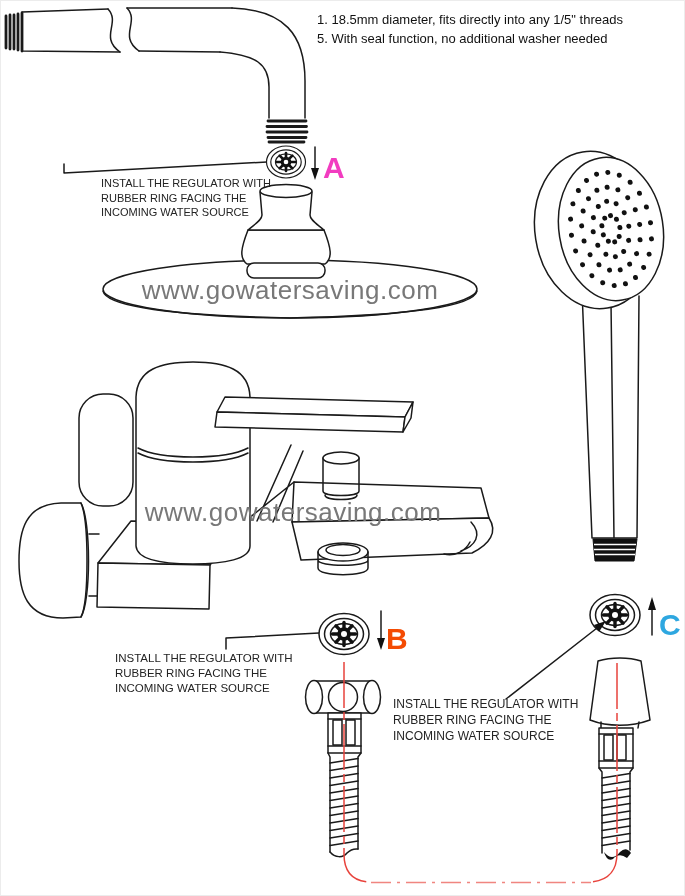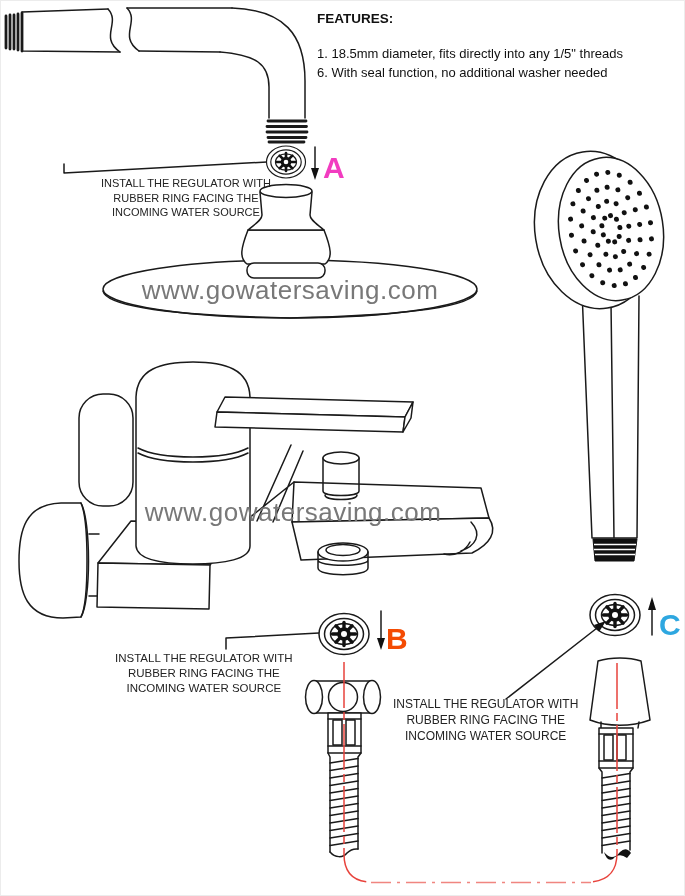--- a/index.html
+++ b/index.html
@@ -4,21 +4,21 @@
 <style>
   html,body{margin:0;padding:0;background:#fff;}
   .canvas{position:relative;width:685px;height:896px;background:#fff;overflow:hidden;
           font-family:"Liberation Sans",sans-serif;border:1px solid #ececec;box-sizing:border-box;}
   .art{position:absolute;left:0;top:0;}
   .txt{position:absolute;color:#212121;}
   .features{left:316px;top:10px;color:#111;}
   .features .hd{font-size:13.5px;font-weight:700;margin:0 0 19px 0;}
   .features .item{font-size:13px;line-height:18.5px;white-space:nowrap;}
   .note{color:#242424;}
-  .note div{white-space:nowrap;text-align:center;}
+  .note div{white-space:nowrap;}
   #note-a{left:100px;top:175px;font-size:11px;line-height:14.5px;}
   #note-b{left:114px;top:650px;font-size:11.5px;line-height:15px;}
   #note-c{left:392px;top:696px;font-size:12px;line-height:15.8px;}
   .letter{font:700 30px "Liberation Sans",sans-serif;}
   .wm{font:400 26px "Liberation Sans",sans-serif;letter-spacing:.5px;}
   .ink{stroke:#1a1a1a;fill:none;stroke-width:1.5;stroke-linecap:round;stroke-linejoin:round;}
   .inkf{stroke:#1a1a1a;fill:#fff;stroke-width:1.5;stroke-linejoin:round;}
   .thick{stroke-width:2.8;}
   .red{stroke:#e8433c;fill:none;stroke-width:1.5;}
 </style>
@@ -225,23 +225,22 @@
 
   <text x="322" y="177" class="letter" fill="#f23cc0">A</text>
   <text x="385" y="648" class="letter" fill="#f44b03">B</text>
   <text x="658" y="634" class="letter" fill="#2ea7e0">C</text>
 
   <text x="289" y="298" text-anchor="middle" class="wm" fill="#787878">www.gowatersaving.com</text>
   <text x="292" y="520" text-anchor="middle" class="wm" fill="#787878">www.gowatersaving.com</text>
 </svg>
 
 <div class="txt features">
-  <div class="hd">FEATURES:</div>
   <div class="item">1. 18.5mm diameter, fits directly into any 1/5" threads</div>
-  <div class="item">6. With seal function, no additional washer needed</div>
+  <div class="item">5. With seal function, no additional washer needed</div>
 </div>
 
 <div class="txt note" id="note-a">
   <div>INSTALL THE REGULATOR WITH</div>
   <div>RUBBER RING FACING THE</div>
   <div>INCOMING WATER SOURCE</div>
 </div>
 <div class="txt note" id="note-b">
   <div>INSTALL THE REGULATOR WITH</div>
   <div>RUBBER RING FACING THE</div>

